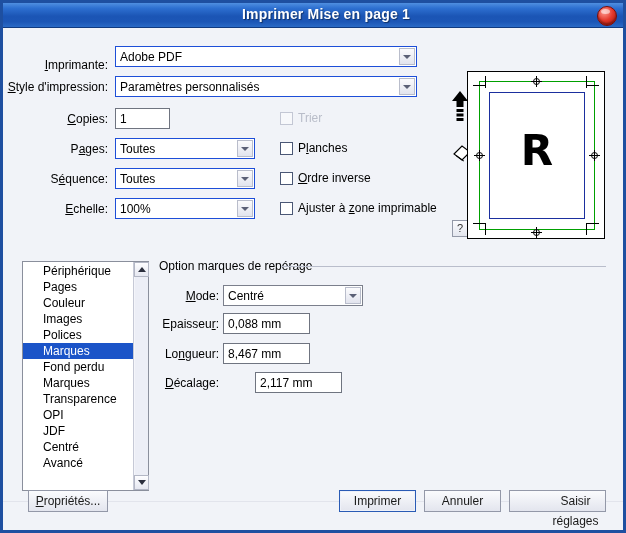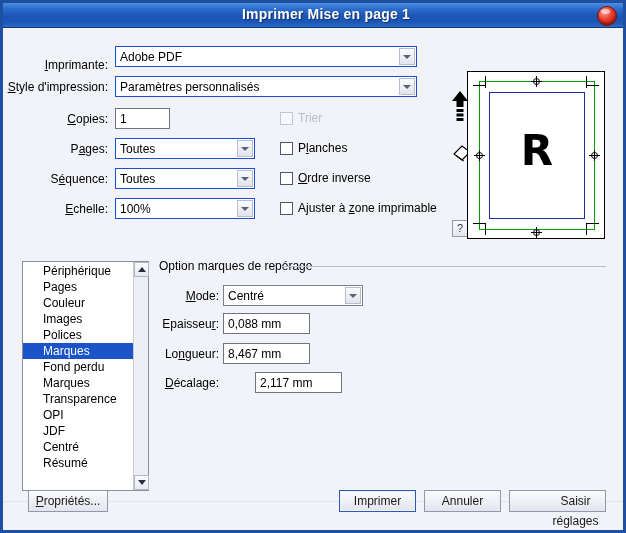--- a/index.html
+++ b/index.html
@@ -261,21 +261,21 @@
           <div class="litem">Couleur</div>
           <div class="litem">Images</div>
           <div class="litem">Polices</div>
           <div class="litem selected">Marques</div>
           <div class="litem">Fond perdu</div>
           <div class="litem">Marques</div>
           <div class="litem">Transparence</div>
           <div class="litem">OPI</div>
           <div class="litem">JDF</div>
           <div class="litem">Centré</div>
-          <div class="litem">Résumé</div>
+          <div class="litem">Avancé</div>
         </div>
       <div id="list-scroll">
         <div class="sbarrow" id="sb-up"></div>
         <div id="sb-track"></div>
         <div class="sbarrow" id="sb-down"></div>
       </div>
     </div>
 
     <div id="group-title">Option marques de repérage</div>
     <div id="group-line"></div>

